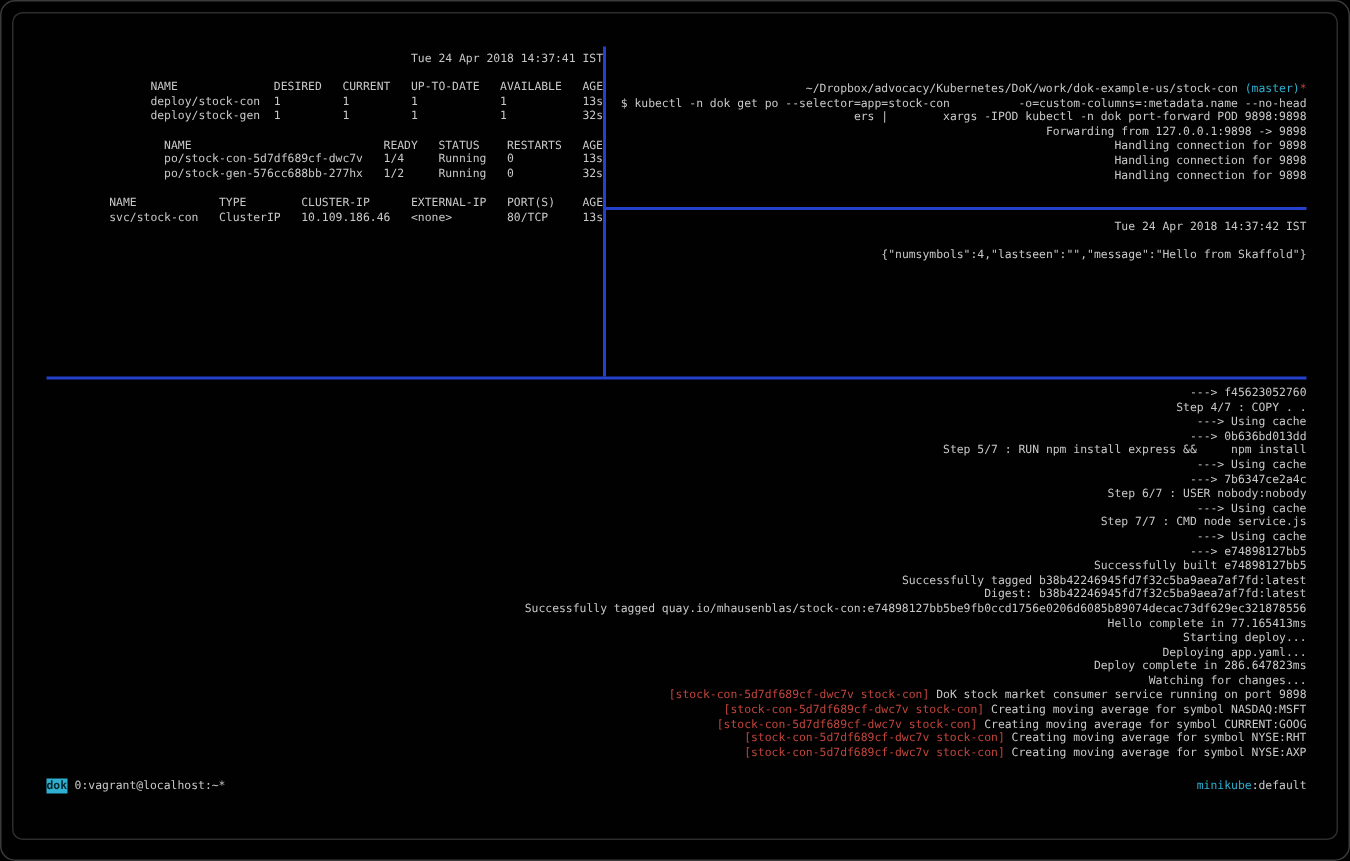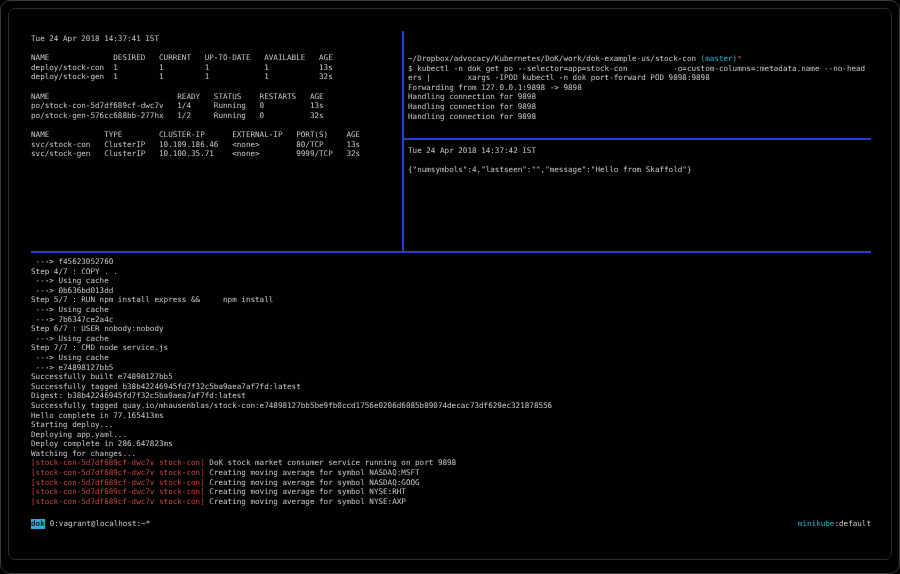--- a/index.html
+++ b/index.html
@@ -26,27 +26,27 @@
   .light-close { background: var(--light_close); }
   .light-min   { background: var(--light_min); }
   .light-zoom  { background: var(--light_zoom); }
   .title { font-family: "DejaVu Sans", sans-serif; font-size: 9.5px; color: #cfcfcf; }
 
   .terminal {
     position: absolute; left: 22px; right: 20px; top: 22px; bottom: 0;
     font-size: 7.6px; line-height: 9.6px; color: var(--fg);
   }
   .pane { position: absolute; overflow: hidden; }
-  .tline { white-space: pre; height: 9.6px; }
+  .tline { white-space: pre; height: 9.6px; text-align: right; }
 
   .pane-top-left  { left: 0; top: 0; width: 371px; height: 220px; padding-top: 3px; }
   .vborder        { position: absolute; left: 371px; top: 0; width: 2px; height: 220px; background: var(--border); }
   .pane-tr-upper  { left: 377px; top: 11px; right: 0; height: 107px; padding-top: 12px; }
   .hborder-right  { position: absolute; left: 373px; right: 0; top: 107px; height: 2px; background: var(--border); }
-  .pane-tr-lower  { left: 377px; top: 109px; right: 16px; height: 111px; padding-top: 6px; }
+  .pane-tr-lower  { left: 377px; top: 109px; right: 0; height: 111px; padding-top: 6px; }
   .hborder-full   { position: absolute; left: 0; right: 0; top: 220px; height: 2px; background: var(--border); }
   .pane-bottom    { left: 0; top: 224px; right: 0; height: 262px; padding-top: 2px; }
 
   .statusbar {
     position: absolute; left: 0; right: 0; top: 487px; height: 12px;
     display: flex; align-items: center; white-space: pre; font-size: 7.6px;
   }
   .session { background: var(--cyan); color: #04242c; padding: 0 0; font-weight: bold; }
   .winlabel { margin-left: 5px; color: var(--fg); }
   .sb-spacer { flex: 1; }
@@ -69,21 +69,20 @@
         <div class="tline"><span>NAME              DESIRED   CURRENT   UP-TO-DATE   AVAILABLE   AGE</span></div>
         <div class="tline"><span>deploy/stock-con  1         1         1            1           13s</span></div>
         <div class="tline"><span>deploy/stock-gen  1         1         1            1           32s</span></div>
         <div class="tline"> </div>
         <div class="tline"><span>NAME                            READY   STATUS    RESTARTS   AGE</span></div>
         <div class="tline"><span>po/stock-con-5d7df689cf-dwc7v   1/4     Running   0          13s</span></div>
         <div class="tline"><span>po/stock-gen-576cc688bb-277hx   1/2     Running   0          32s</span></div>
         <div class="tline"> </div>
         <div class="tline"><span>NAME            TYPE        CLUSTER-IP      EXTERNAL-IP   PORT(S)    AGE</span></div>
         <div class="tline"><span>svc/stock-con   ClusterIP   10.109.186.46   &lt;none&gt;        80/TCP     13s</span></div>
-        <div class="tline"><span>svc/stock-gen   ClusterIP   10.100.35.71    &lt;none&gt;        9999/TCP   32s</span></div>
       </div>
 
     <div class="vborder"></div>
 
     <div class="pane pane-tr-upper">
         <div class="tline"><span>~/Dropbox/advocacy/Kubernetes/DoK/work/dok-example-us/stock-con </span><span style="color: rgb(47, 176, 208);">(master)</span><span style="color: rgb(192, 69, 60);">*</span></div>
         <div class="tline"><span>$ kubectl -n dok get po --selector=app=stock-con          -o=custom-columns=:metadata.name --no-head</span></div>
         <div class="tline"><span>ers |        xargs -IPOD kubectl -n dok port-forward POD 9898:9898</span></div>
         <div class="tline"><span>Forwarding from 127.0.0.1:9898 -&gt; 9898</span></div>
         <div class="tline"><span>Handling connection for 9898</span></div>
@@ -118,21 +117,21 @@
         <div class="tline"><span>Successfully tagged b38b42246945fd7f32c5ba9aea7af7fd:latest</span></div>
         <div class="tline"><span>Digest: b38b42246945fd7f32c5ba9aea7af7fd:latest</span></div>
         <div class="tline"><span>Successfully tagged quay.io/mhausenblas/stock-con:e74898127bb5be9fb0ccd1756e0206d6085b89074decac73df629ec321878556</span></div>
         <div class="tline"><span>Hello complete in 77.165413ms</span></div>
         <div class="tline"><span>Starting deploy...</span></div>
         <div class="tline"><span>Deploying app.yaml...</span></div>
         <div class="tline"><span>Deploy complete in 286.647823ms</span></div>
         <div class="tline"><span>Watching for changes...</span></div>
         <div class="tline"><span style="color: rgb(192, 69, 60);">[stock-con-5d7df689cf-dwc7v stock-con]</span><span> DoK stock market consumer service running on port 9898</span></div>
         <div class="tline"><span style="color: rgb(192, 69, 60);">[stock-con-5d7df689cf-dwc7v stock-con]</span><span> Creating moving average for symbol NASDAQ:MSFT</span></div>
-        <div class="tline"><span style="color: rgb(192, 69, 60);">[stock-con-5d7df689cf-dwc7v stock-con]</span><span> Creating moving average for symbol NASDAQ:GOOG</span></div>
+        <div class="tline"><span style="color: rgb(192, 69, 60);">[stock-con-5d7df689cf-dwc7v stock-con]</span><span> Creating moving average for symbol CURRENT:GOOG</span></div>
         <div class="tline"><span style="color: rgb(192, 69, 60);">[stock-con-5d7df689cf-dwc7v stock-con]</span><span> Creating moving average for symbol NYSE:RHT</span></div>
         <div class="tline"><span style="color: rgb(192, 69, 60);">[stock-con-5d7df689cf-dwc7v stock-con]</span><span> Creating moving average for symbol NYSE:AXP</span></div>
       </div>
 
     <div class="statusbar">
       <span class="session">dok</span>
       <span class="winlabel">0:vagrant@localhost:~*</span>
       <span class="sb-spacer"></span>
       <span class="ctx"><span class="ctx-name">minikube</span><span class="ctx-ns">:default</span></span>
     </div>

